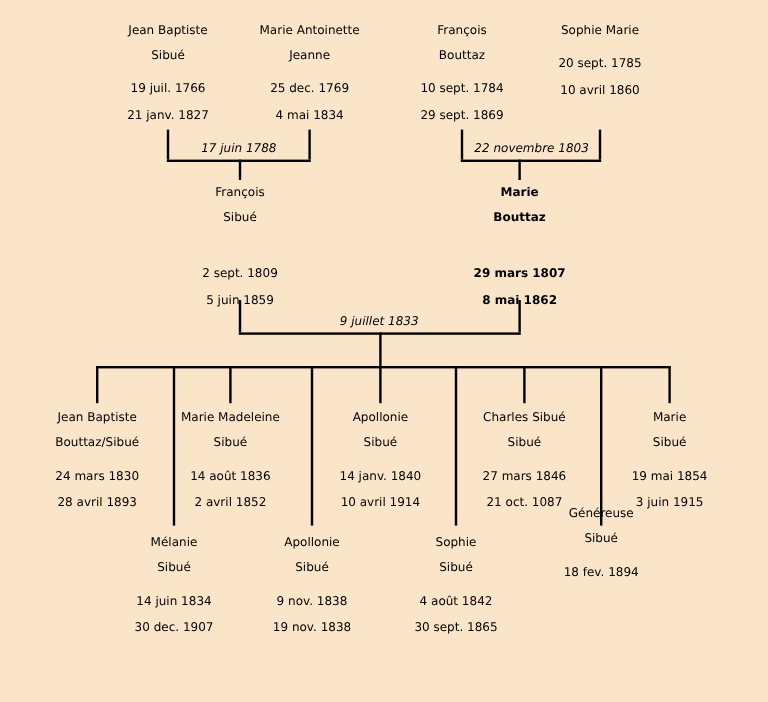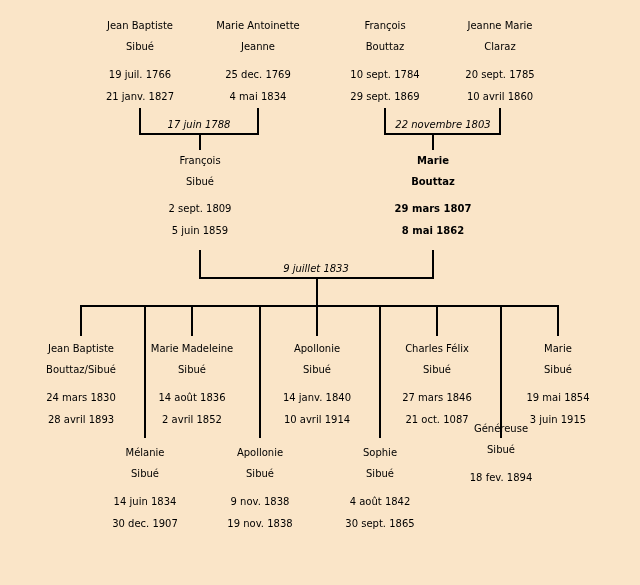--- a/index.html
+++ b/index.html
@@ -14,21 +14,21 @@
     width: 612px;
     height: 585px;
     background: #fae5c8;
     overflow: hidden;
     font-size: 10px;
   }
   .person { position: absolute; width: 130px; text-align: center; }
   .pname div { line-height: 21px; white-space: nowrap; }
   .pdates { margin-top: 7px; }
   .pdates div { line-height: 22px; white-space: nowrap; }
-  .g2 .pdates { margin-top: 6px; }
+  .g2 .pdates { margin-top: 26px; }
   .bold { font-weight: bold; }
   .vline { position: absolute; width: 2px; background: #000; }
   .hline { position: absolute; height: 2px; background: #000; }
   .mlabel { position: absolute; transform: translateX(-50%); line-height: 17px; white-space: nowrap; font-style: italic; }
 </style>
 </head>
 <body>
 
 <div id="tree">
 
@@ -60,22 +60,21 @@
       <div>Bouttaz</div>
     </div>
     <div class="pdates">
       <div>10 sept. 1784</div>
       <div>29 sept. 1869</div>
     </div>
   </div>
 
   <div class="person g1" style="left:435px;top:15px">
     <div class="pname">
-      <div>Jeanne Marie</div>
-      <div>Claraz</div>
+      <div>Sophie Marie</div>
     </div>
     <div class="pdates">
       <div>20 sept. 1785</div>
       <div>10 avril 1860</div>
     </div>
   </div>
 
   <div class="mlabel" style="left:199px;top:116px">17 juin 1788</div>
   <div class="mlabel" style="left:443px;top:116px">22 novembre 1803</div>
   <div class="mlabel" style="left:316px;top:260px">9 juillet 1833</div>
@@ -130,21 +129,21 @@
       <div>Sibué</div>
     </div>
     <div class="pdates">
       <div>14 janv. 1840</div>
       <div>10 avril 1914</div>
     </div>
   </div>
 
   <div class="person g3" style="left:372px;top:338px">
     <div class="pname">
-      <div>Charles Félix</div>
+      <div>Charles Sibué</div>
       <div>Sibué</div>
     </div>
     <div class="pdates">
       <div>27 mars 1846</div>
       <div>21 oct. 1087</div>
     </div>
   </div>
 
   <div class="person g3" style="left:493px;top:338px">
     <div class="pname">

